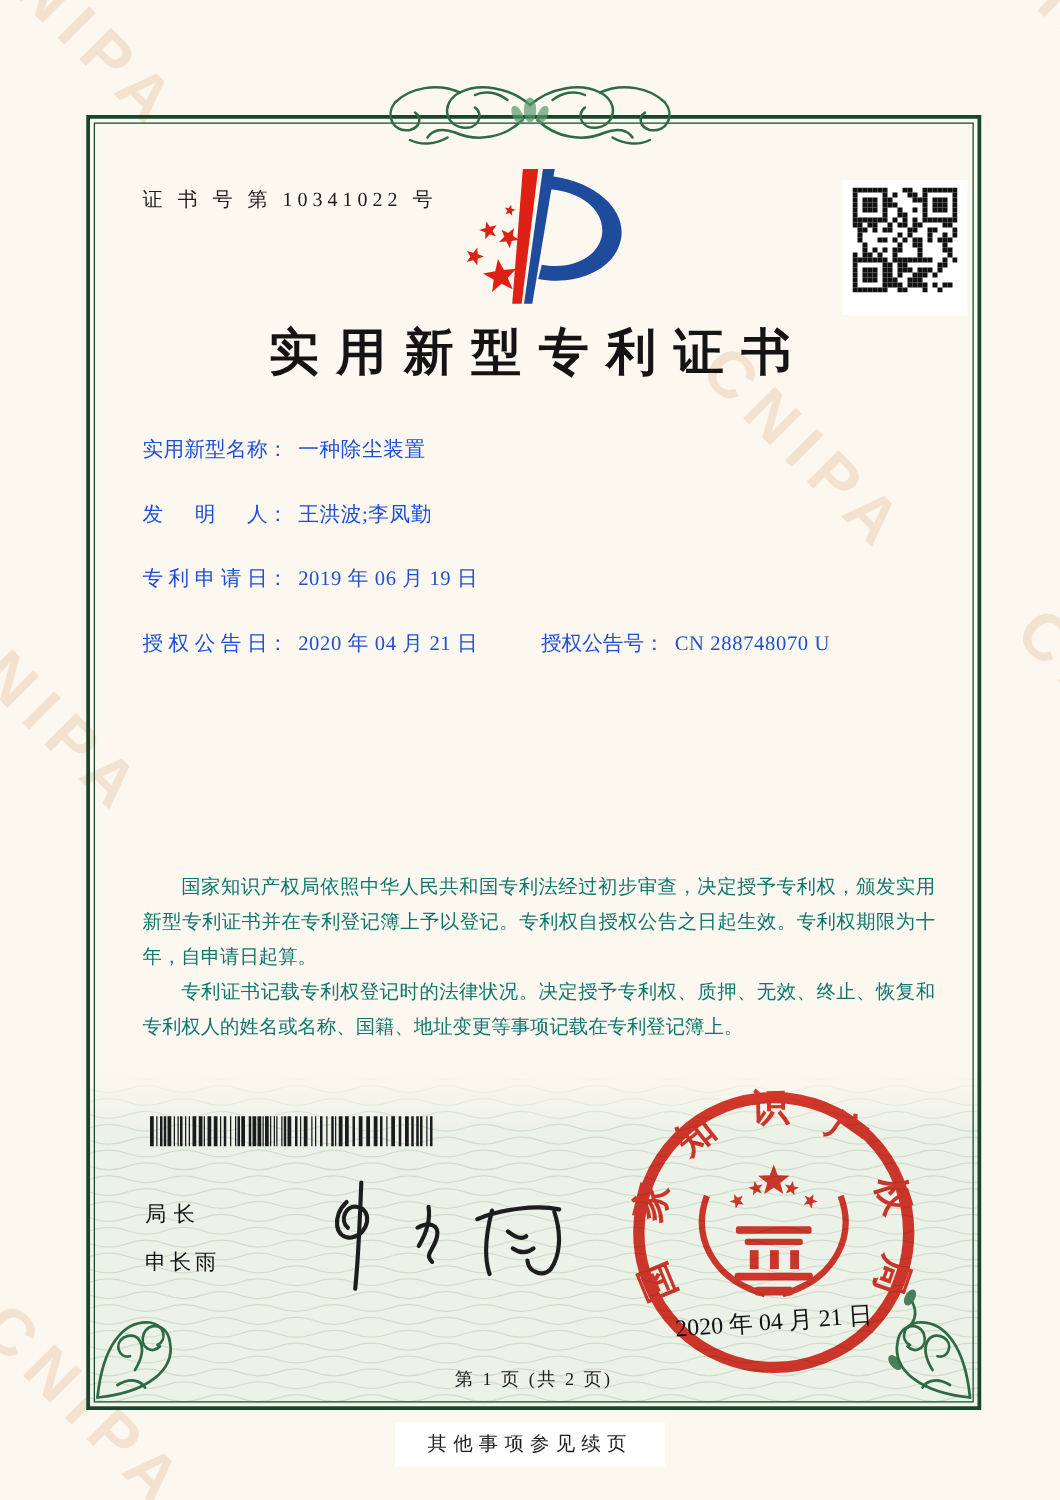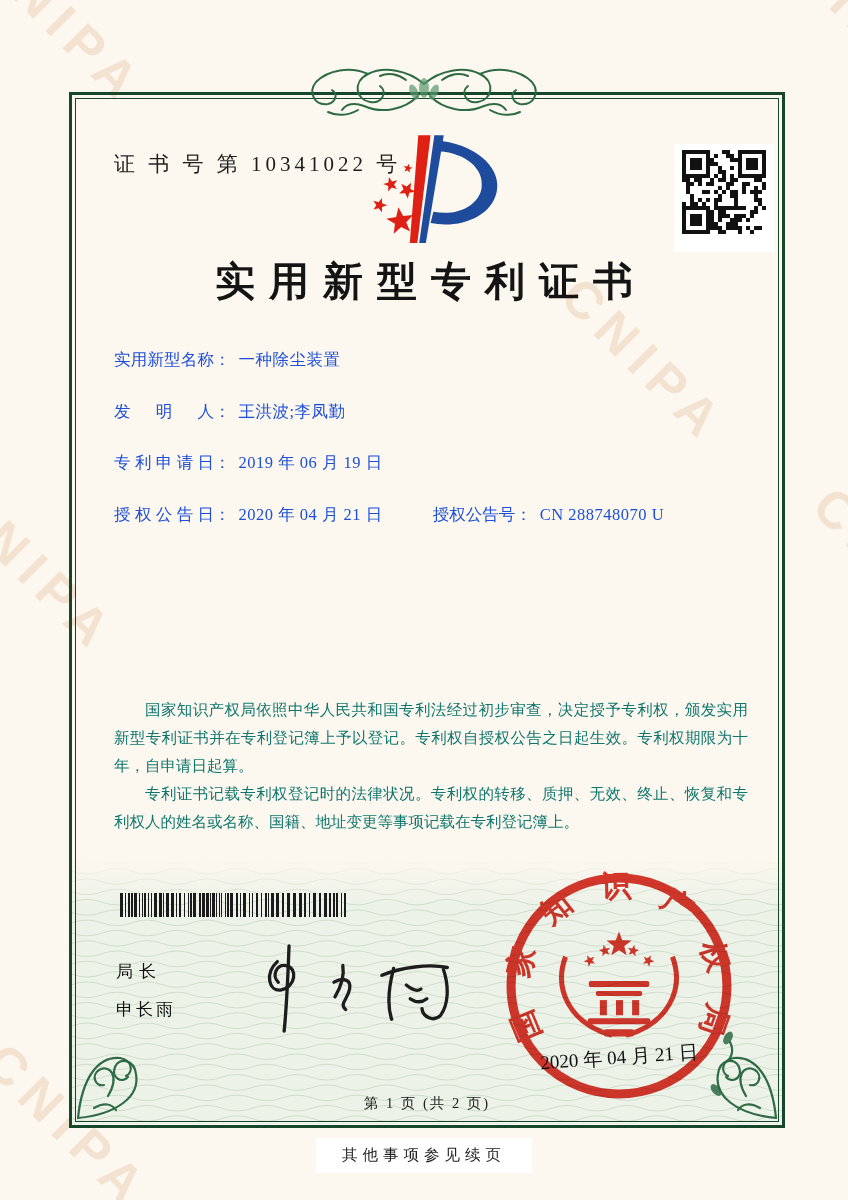--- a/index.html
+++ b/index.html
@@ -21,21 +21,21 @@
     position:absolute; left:69px; top:92px; width:716px; height:1036px;
     border:3px solid var(--green,#17472b); box-sizing:border-box; z-index:3;
   }
   #frame:after{
     content:""; position:absolute; inset:3px;
     border:1px solid var(--green,#17472b);
   }
   .ornament{position:absolute; z-index:4; pointer-events:none;}
   
   #cert-no{
-    position:absolute; left:114px; top:150px; font-size:21px;
+    position:absolute; left:114px; top:150px; font-size:16px;
     letter-spacing:4px; color:#1d1d1d; z-index:5;
   }
   #logo{position:absolute; left:338px; top:128px; z-index:5;}
   #qr-box{
     position:absolute; left:674px; top:144px; width:100px; height:108px;
     background:#fff; z-index:5;
   }
   #qr{position:absolute; left:8px; top:6px;}
   #title{
     position:absolute; left:0; right:0; top:254px; text-align:center;
@@ -430,21 +430,21 @@
       <span class="flabel">专利申请日</span><span class="colon">：</span><span class="fvalue">2019 年 06 月 19 日</span>
     </div>
     <div class="frow">
       <span><span class="flabel">授权公告日</span><span class="colon">：</span><span class="fvalue">2020 年 04 月 21 日</span></span>
       <span class="grant-pair2"><span>授权公告号</span><span class="colon">：</span><span class="fvalue">CN 288748070 U</span></span>
     </div>
   </div>
 
   <div id="paras">
     <p>国家知识产权局依照中华人民共和国专利法经过初步审查，决定授予专利权，颁发实用新型专利证书并在专利登记簿上予以登记。专利权自授权公告之日起生效。专利权期限为十年，自申请日起算。</p>
-    <p>专利证书记载专利权登记时的法律状况。专利权的转移、质押、无效、终止、恢复和专利权人的姓名或名称、国籍、地址变更等事项记载在专利登记簿上。</p>
+    <p>专利证书记载专利权登记时的法律状况。决定授予专利权、质押、无效、终止、恢复和专利权人的姓名或名称、国籍、地址变更等事项记载在专利登记簿上。</p>
   </div>
 
   <div id="barcode">
       <div style="width: 3px; background: rgb(27, 27, 27);"></div>
       <div style="width: 2px; background: transparent;"></div>
       <div style="width: 1px; background: rgb(27, 27, 27);"></div>
       <div style="width: 2px; background: transparent;"></div>
       <div style="width: 2px; background: rgb(27, 27, 27);"></div>
       <div style="width: 1px; background: transparent;"></div>
       <div style="width: 2px; background: rgb(27, 27, 27);"></div>

